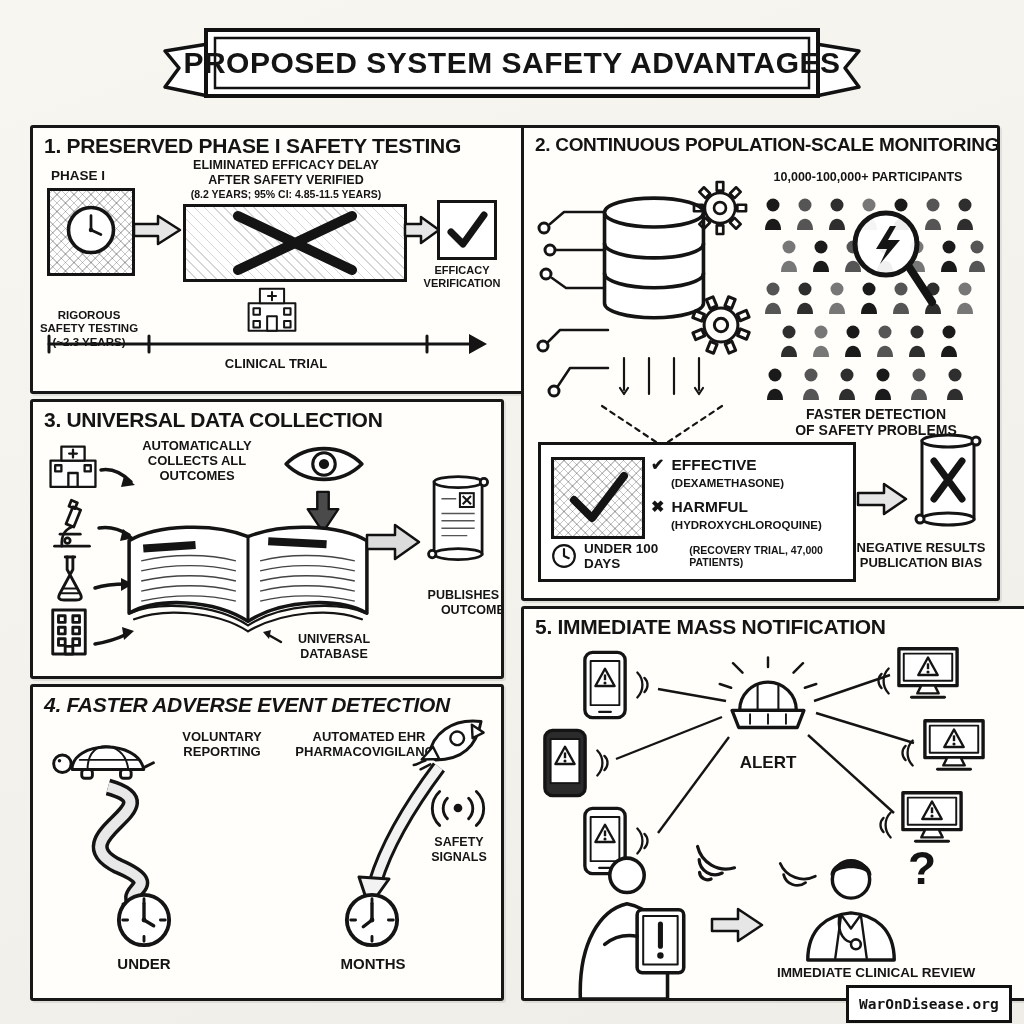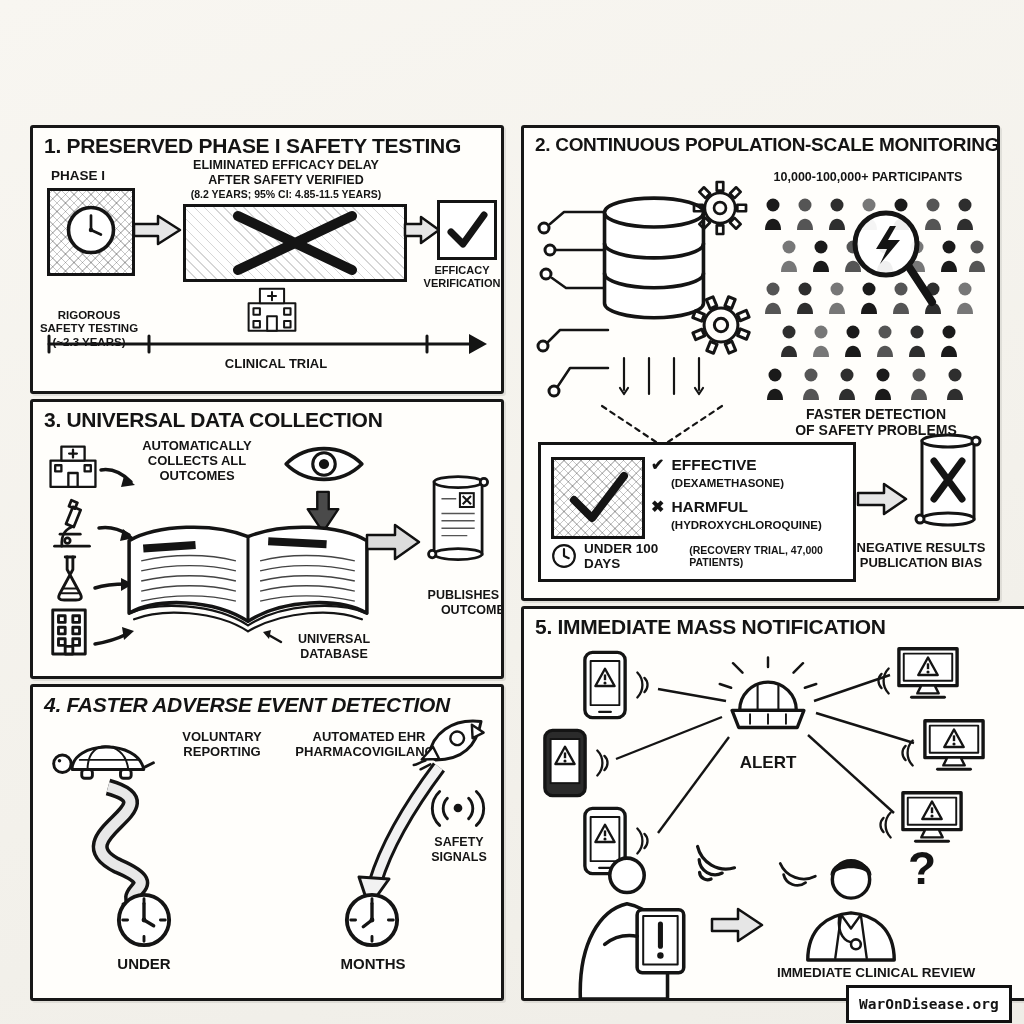--- a/index.html
+++ b/index.html
@@ -22,22 +22,31 @@
     align-items:center;justify-content:center;font-size:30px;font-weight:800;letter-spacing:.5px;white-space:nowrap;}
   .badge{position:absolute;left:846px;top:985px;border:3px solid #111;background:#fff;
     font-family:"DejaVu Sans Mono",monospace;font-size:14.5px;font-weight:700;padding:8px 10px;}
   .row{display:flex;align-items:center;gap:7px;position:absolute;}
 </style>
 </head>
 <body>
 
 <div class="canvas">
 
-
-  <div class="panel" style="left:30px;top:125px;width:468px;height:263px;">
+  <div class="abs" style="left:160px;top:20px;width:704px;height:88px;">
+    <svg width="704" height="88" viewBox="0 0 704 88">
+      <path d="M48,24 L5,31 L19,48 L5,67 L48,76 Z" fill="#fff" stroke="#111" stroke-width="3.5" stroke-linejoin="round"></path>
+      <path d="M656,24 L699,31 L685,48 L699,67 L656,76 Z" fill="#fff" stroke="#111" stroke-width="3.5" stroke-linejoin="round"></path>
+      <rect x="46" y="10" width="612" height="66" fill="#fff" stroke="#111" stroke-width="4"></rect>
+      <rect x="55" y="18" width="594" height="50" fill="none" stroke="#111" stroke-width="2.5"></rect>
+    </svg>
+    <div class="banner-title">PROPOSED SYSTEM SAFETY ADVANTAGES</div>
+  </div>
+
+  <div class="panel" style="left:30px;top:125px;width:468px;height:263px;padding-left:28px;">
     <div class="hd" style="left:11px;top:6px;">1. PRESERVED PHASE I SAFETY TESTING</div>
     <div class="tl" style="left:18px;top:40px;font-size:13.5px;">PHASE I</div>
 
     <div class="abs hatch" style="left:14px;top:60px;width:82px;height:82px;border:3px solid #141414;background-color:#fff;">
       <svg width="54" height="54" viewBox="0 0 60 60" style="margin:12px auto;">
         <circle class="sf" cx="30" cy="30" r="25" style="stroke-width:4;"></circle>
         <path class="s" d="M30,30 L30,14 M30,30 L41,35"></path>
         <circle cx="30" cy="30" r="2.5" fill="#141414"></circle>
       </svg>
     </div>

